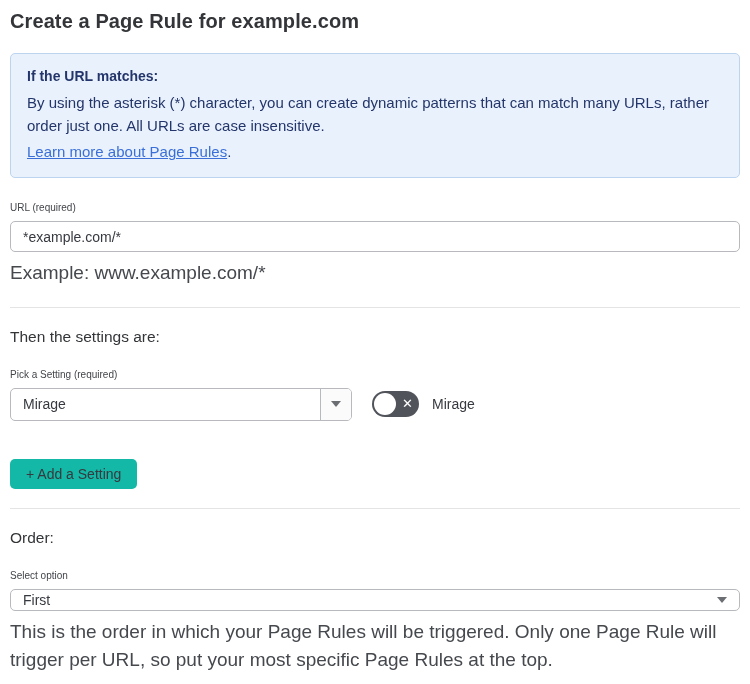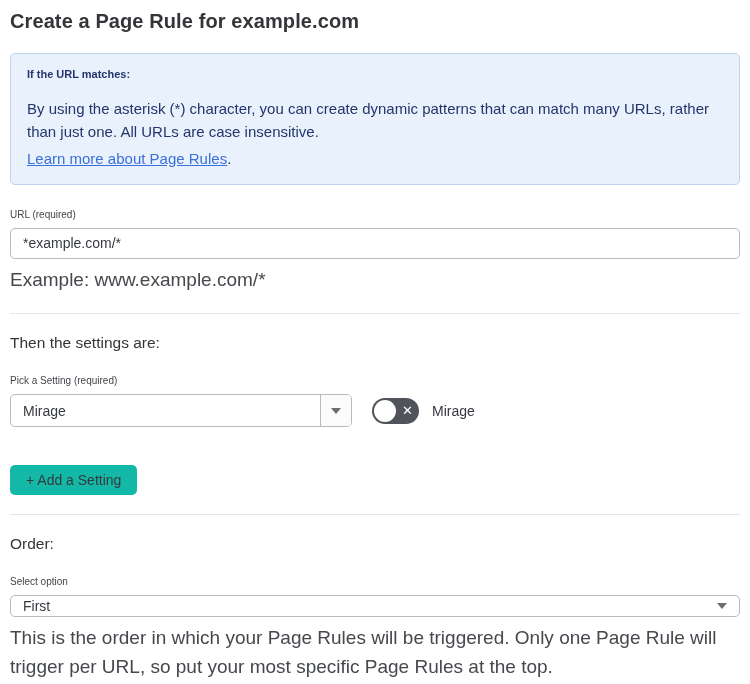--- a/index.html
+++ b/index.html
@@ -26,22 +26,22 @@
     border: 1px solid #bdd4ee;
     border-radius: 5px;
     padding: 12px 16px 14px 16px;
     margin-bottom: 24px;
     color: #24356b;
     font-size: 15px;
     line-height: 1.55;
   }
   .info-box .info-heading {
     font-weight: bold;
-    font-size: 11px;
-    margin-bottom: 14px;
+    font-size: 14px;
+    margin-bottom: 3px;
   }
   .info-box .info-body { margin-bottom: 3px; }
   .info-box a.info-link {
     color: #3a6fd8;
     text-decoration: underline;
     cursor: pointer;
   }
 
   .field-label {
     font-size: 10px;
@@ -189,21 +189,21 @@
 </style>
 </head>
 <body>
 
 <div class="container">
 
   <h1 class="page-title">Create a Page Rule for example.com</h1>
 
   <div class="info-box">
     <div class="info-heading">If the URL matches:</div>
-    <div class="info-body">By using the asterisk (*) character, you can create dynamic patterns that can match many URLs, rather than just one. All URLs are case insensitive.</div>
+    <div class="info-body">By using the asterisk (*) character, you can create dynamic patterns that can match many URLs, rather order just one. All URLs are case insensitive.</div>
     <div><a class="info-link">Learn more about Page Rules</a><span>.</span></div>
   </div>
 
   <div class="field-label">URL (required)</div>
   <input type="text" class="text-input" value="*example.com/*" style="">
   <div class="helper-text">Example: www.example.com/*</div>
 
   <hr class="divider">
 
   <div class="section-heading">Then the settings are:</div>

